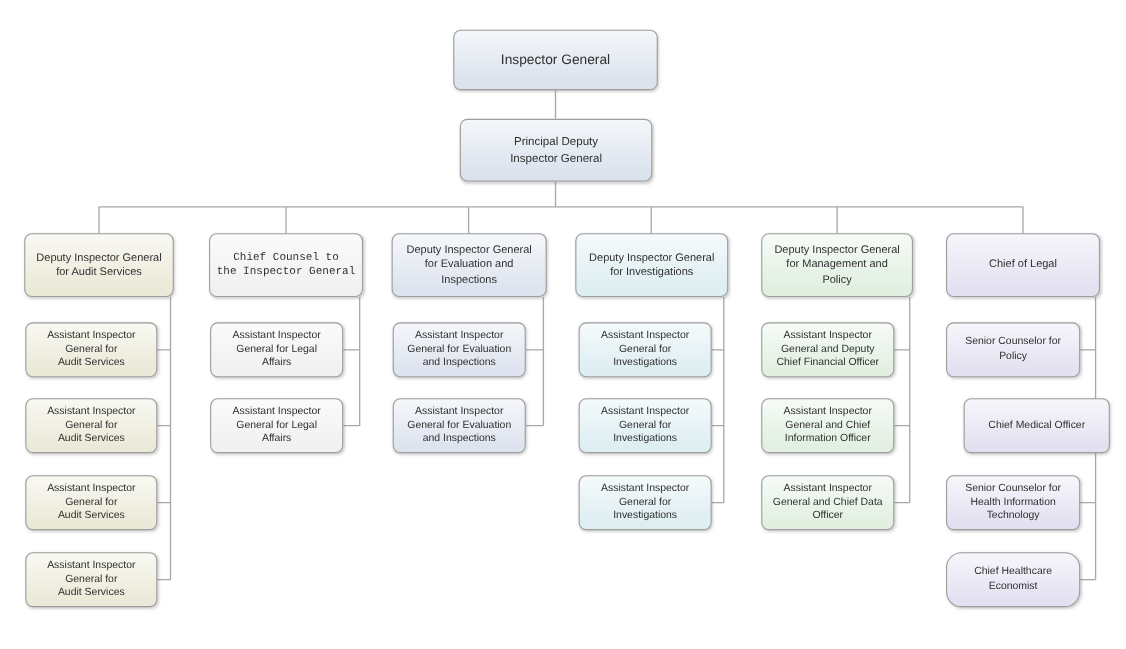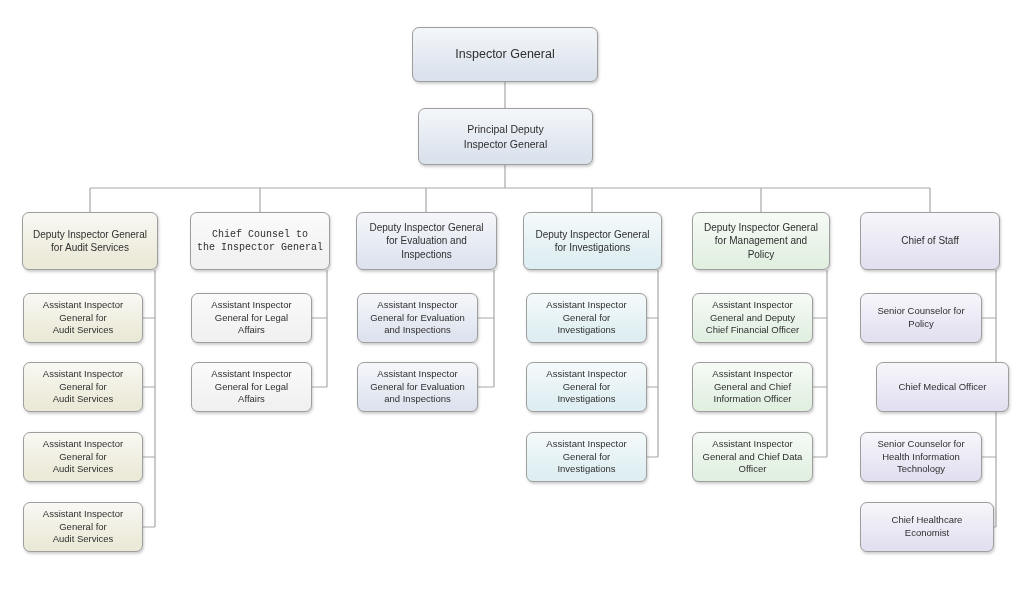--- a/index.html
+++ b/index.html
@@ -124,24 +124,24 @@
 Chief Financial Officer</div>
     <div class="node child" style="left:692px; top:362px; width:121px; height:50px;">Assistant Inspector
 General and Chief
 Information Officer</div>
     <div class="node child" style="left:692px; top:432px; width:121px; height:50px;">Assistant Inspector
 General and Chief Data
 Officer</div>
   </div>
 
   <div style="--fill: #e2dff0;">
-    <div class="node head" style="left:860px; top:212px; width:140px; height:58px;">Chief of Staff</div>
+    <div class="node head" style="left:860px; top:212px; width:140px; height:58px;">Chief of Legal</div>
     <div class="node child" style="left:860px; top:293px; width:122px; height:50px;">Senior Counselor for
 Policy</div>
     <div class="node child" style="left:876px; top:362px; width:133px; height:50px;">Chief Medical Officer</div>
     <div class="node child" style="left:860px; top:432px; width:122px; height:50px;">Senior Counselor for
 Health Information
 Technology</div>
-    <div class="node child" style="left:860px; top:502px; width:134px; height:50px;">Chief Healthcare
+    <div class="node child" style="left:860px; top:502px; width:122px; height:50px;border-radius:14px;">Chief Healthcare
 Economist</div>
   </div>
 
 </div>
 
 </body></html>

